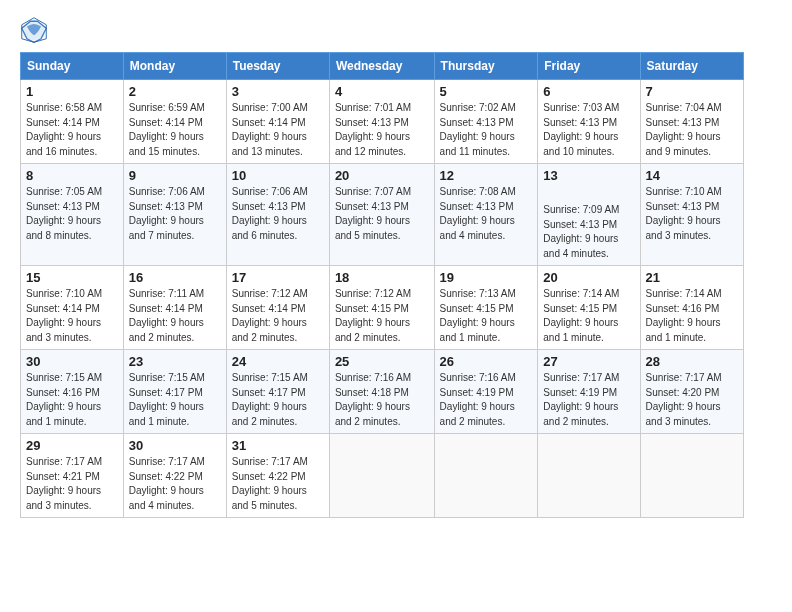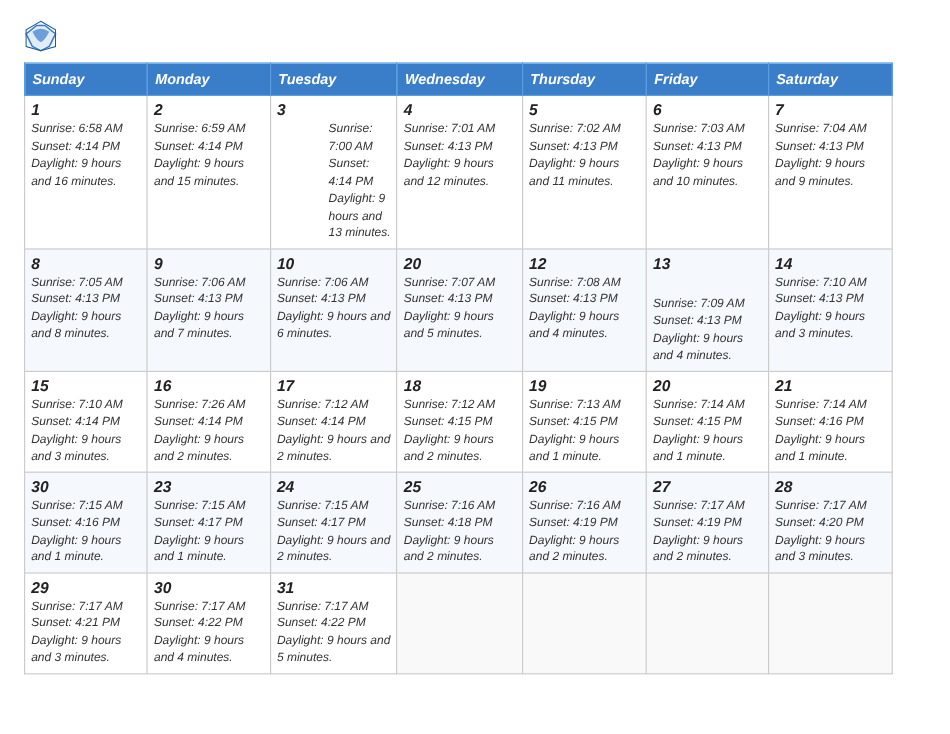--- a/index.html
+++ b/index.html
@@ -6,21 +6,20 @@
     body {
       font-family: Arial, sans-serif;
       background: #fff;
       width: 792px;
       height: 612px;
       overflow: hidden;
     }
     .page {
       width: 764px;
       padding: 16px 20px 10px 20px;
-      font-style: italic;
     }
     .header-row {
       display: flex;
       align-items: flex-start;
       justify-content: space-between;
       margin-bottom: 4px;
     }
     .logo {
       display: flex;
       align-items: center;
@@ -145,21 +144,21 @@
 Daylight: 9 hours and 16 minutes.</div>
           </td>
           <td>
             <span class="day-num">2</span>
             <div class="day-info" style="white-space: pre-line;">Sunrise: 6:59 AM
 Sunset: 4:14 PM
 Daylight: 9 hours and 15 minutes.</div>
           </td>
           <td>
             <span class="day-num">3</span>
-            <div class="day-info" style="white-space: pre-line; margin-left: 43px;">Sunrise: 7:00 AM
+            <div class="day-info" style="white-space: pre-line;">Sunrise: 7:00 AM
 Sunset: 4:14 PM
 Daylight: 9 hours and 13 minutes.</div>
           </td>
           <td>
             <span class="day-num">4</span>
             <div class="day-info" style="white-space: pre-line;">Sunrise: 7:01 AM
 Sunset: 4:13 PM
 Daylight: 9 hours and 12 minutes.</div>
           </td>
           <td>
@@ -227,21 +226,21 @@
         </tr>
         <tr>
           <td>
             <span class="day-num">15</span>
             <div class="day-info" style="white-space: pre-line;">Sunrise: 7:10 AM
 Sunset: 4:14 PM
 Daylight: 9 hours and 3 minutes.</div>
           </td>
           <td>
             <span class="day-num">16</span>
-            <div class="day-info" style="white-space: pre-line;">Sunrise: 7:26 AM
+            <div class="day-info" style="white-space: pre-line;">Sunrise: 7:11 AM
 Sunset: 4:14 PM
 Daylight: 9 hours and 2 minutes.</div>
           </td>
           <td>
             <span class="day-num">17</span>
             <div class="day-info" style="white-space: pre-line;">Sunrise: 7:12 AM
 Sunset: 4:14 PM
 Daylight: 9 hours and 2 minutes.</div>
           </td>
           <td>

